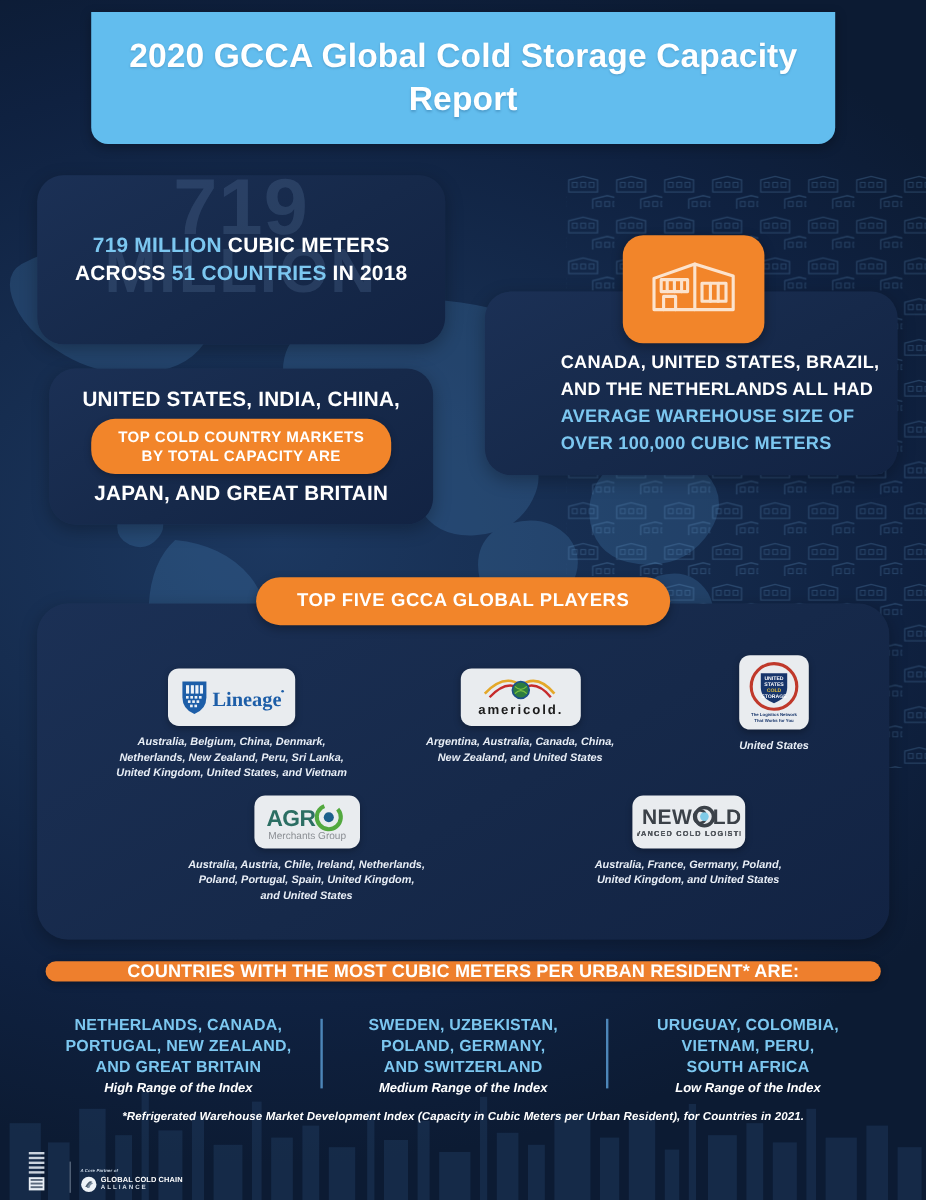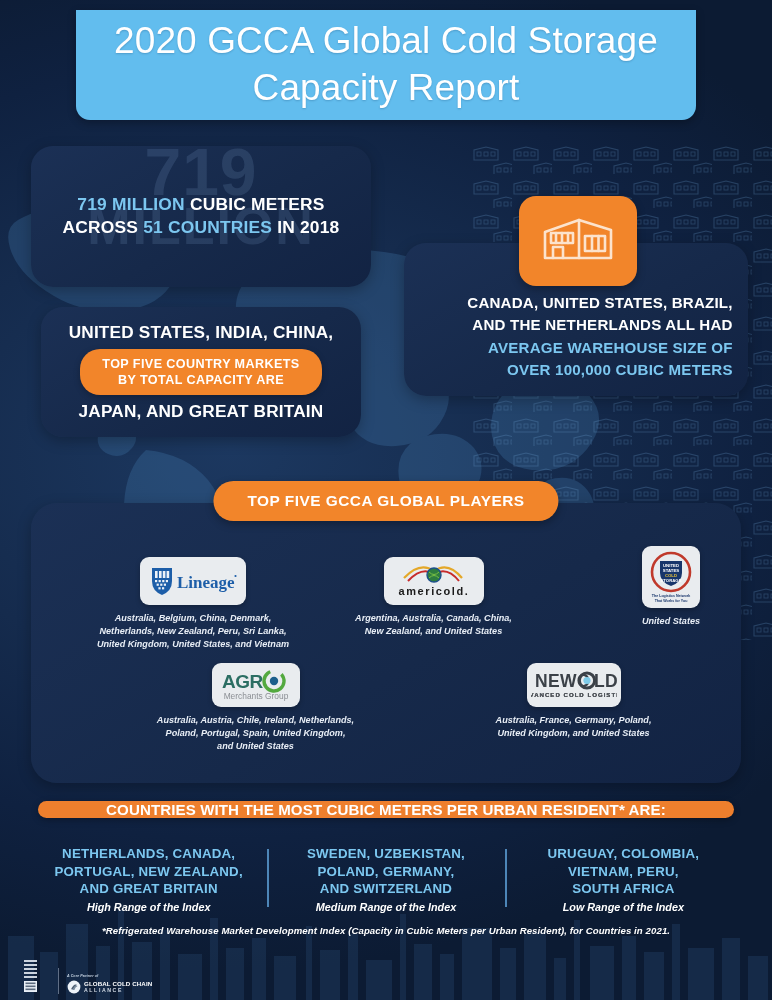--- a/index.html
+++ b/index.html
@@ -54,22 +54,22 @@
     position: absolute;
     left: 76px; top: 10px;
     width: 620px; height: 110px;
     background: #62bdee;
     border-radius: 0 0 14px 14px;
     display: flex; align-items: center; justify-content: center;
     box-shadow: 0 3px 9px rgba(0,0,0,.28);
   }
   .header-title {
     color: #ffffff;
-    font-size: 37px;
-    font-weight: normal;
+    font-size: 28px;
+    font-weight: bold;
     line-height: 1.27;
     text-align: center;
     letter-spacing: .1px;
     padding: 0 24px;
     text-shadow: 0 1px 2px rgba(0,40,80,.22);
   }
 
   
   .panel {
     position: absolute;
@@ -134,21 +134,21 @@
     position: absolute;
     left: 519px; top: 196px;
     width: 118px; height: 90px;
     background: #f2852a;
     border-radius: 17px;
     display: flex; align-items: center; justify-content: center;
     box-shadow: 0 3px 9px rgba(0,0,0,.3);
     z-index: 3;
   }
   .warehouse-text {
-    text-align: right;
+    text-align: left;
     color: #ffffff;
     font-size: 15.1px;
     font-weight: bold;
     line-height: 1.46;
     letter-spacing: .2px;
     padding-top: 34px;
     margin-left: 48px;
   }
   .warehouse-text .l3 { color: #7cc7f0; font-weight: bold; }
   .warehouse-text .l4 { color: #7cc7f0; font-weight: bold; }
@@ -188,21 +188,21 @@
     font-weight: bold;
     line-height: 1.43;
     margin-top: 7px;
     white-space: pre-line;
   }
 
   #player-lineage   { left: 78px;  top: 557px; width: 230px; }
   #player-lineage   .logo-card { width: 106px; height: 48px; margin: 0 auto; }
   #player-americold { left: 336px; top: 557px; width: 195px; }
   #player-americold .logo-card { width: 100px; height: 48px; margin: 0 auto; }
-  #player-uscs      { left: 617px; top: 546px; width: 108px; }
+  #player-uscs      { left: 591px; top: 546px; width: 108px; }
   #player-uscs      .logo-card { width: 58px; height: 62px; margin: 0 auto; }
   #player-agro      { left: 139px; top: 663px; width: 233px; }
   #player-agro      .logo-card { width: 88px; height: 44px; margin: 0 auto; align-items: center; }
   #player-newcold   { left: 452px; top: 663px; width: 243px; }
   #player-newcold   .logo-card { width: 94px; height: 44px; margin: 0 auto; }
 
   
   .bottom-banner {
     position: absolute;
     left: 38px; top: 801px;
@@ -347,21 +347,21 @@
       </div>
       <div>
         <span>ACROSS </span><span class="hl">51 COUNTRIES</span><span> IN 2018</span>
       </div>
     </div>
   </div>
 
   <div class="panel" id="panel-markets">
     <div class="markets-line">UNITED STATES, INDIA, CHINA,</div>
     <div class="orange-pill">
-      <div>TOP FIVE COUNTRY MARKETS</div>
+      <div>TOP COLD COUNTRY MARKETS</div>
       <div>BY TOTAL CAPACITY ARE</div>
     </div>
     <div class="markets-line">JAPAN, AND GREAT BRITAIN</div>
   </div>
 
   <div class="panel" id="panel-warehouse">
     <div class="warehouse-text">
       <div>CANADA, UNITED STATES, BRAZIL,</div>
       <div>AND THE NETHERLANDS ALL HAD</div>
       <div class="l3">AVERAGE WAREHOUSE SIZE OF</div>

